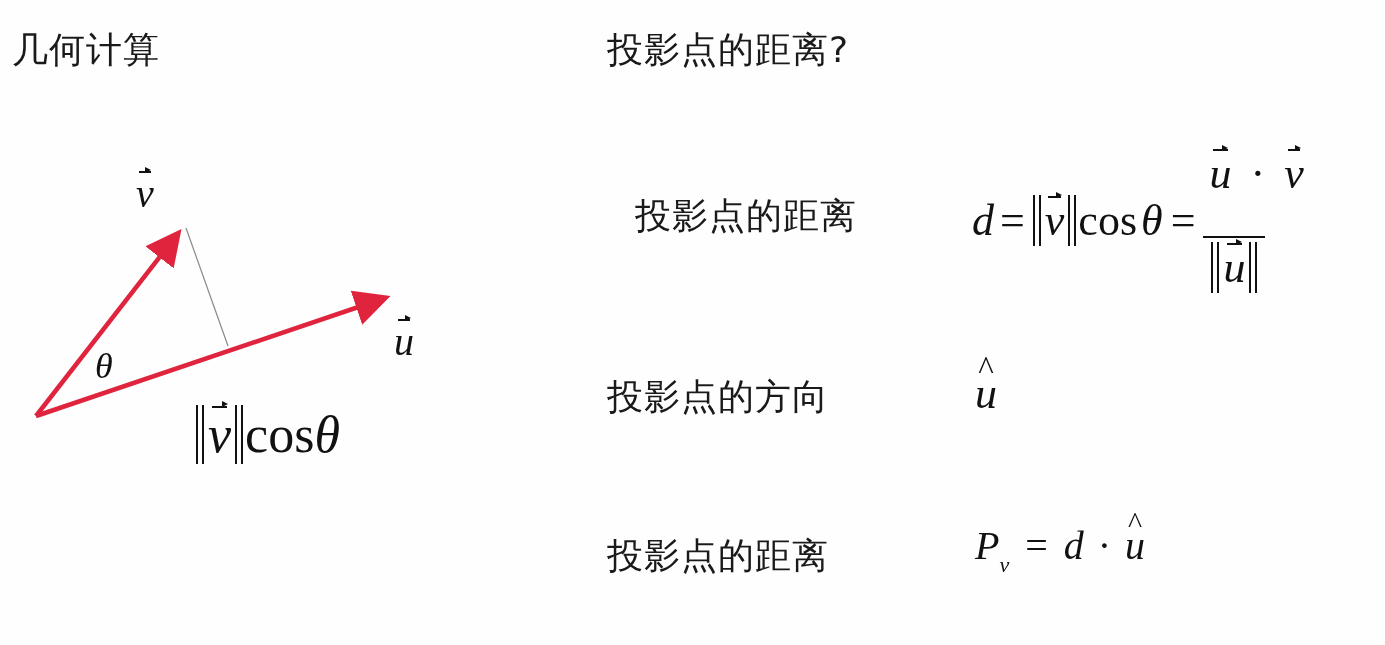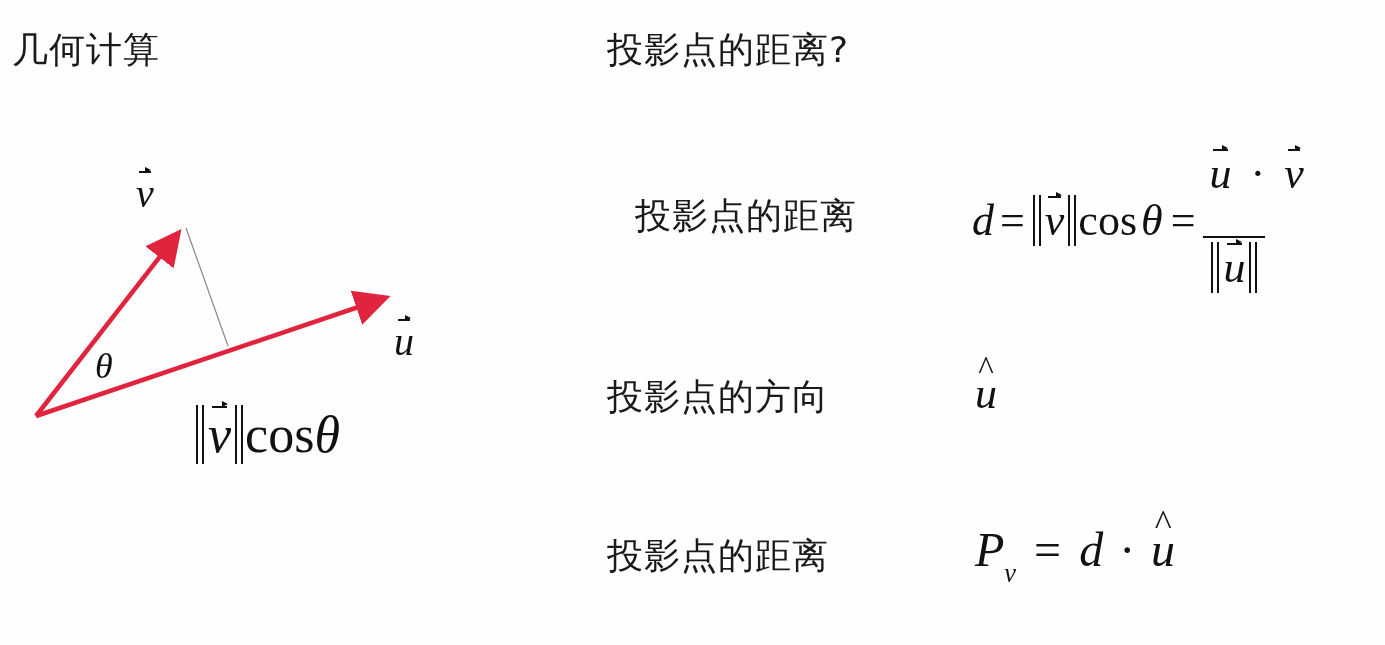--- a/index.html
+++ b/index.html
@@ -72,19 +72,19 @@
     </span>
   </span>
 </div>
 
 <div class="cjk" style="left:607px; top:373px;">投影点的方向</div>
 <div class="math it" style="left:975px; top:368px; font-size:44px;">
   <span class="hat">u</span>
 </div>
 
 <div class="cjk" style="left:607px; top:532px;">投影点的距离</div>
-<div class="math" style="left:975px; top:522px; font-size:48px;">
+<div class="math" style="left:975px; top:522px; font-size:40px;">
   <span class="it">P</span><sub class="sub it">v</sub>
   <span style="margin:0 6px;">=</span>
   <span class="it">d</span>
   <span style="margin:0 4px;">·</span>
   <span class="hat it">u</span>
 </div>
 
 </body></html>

